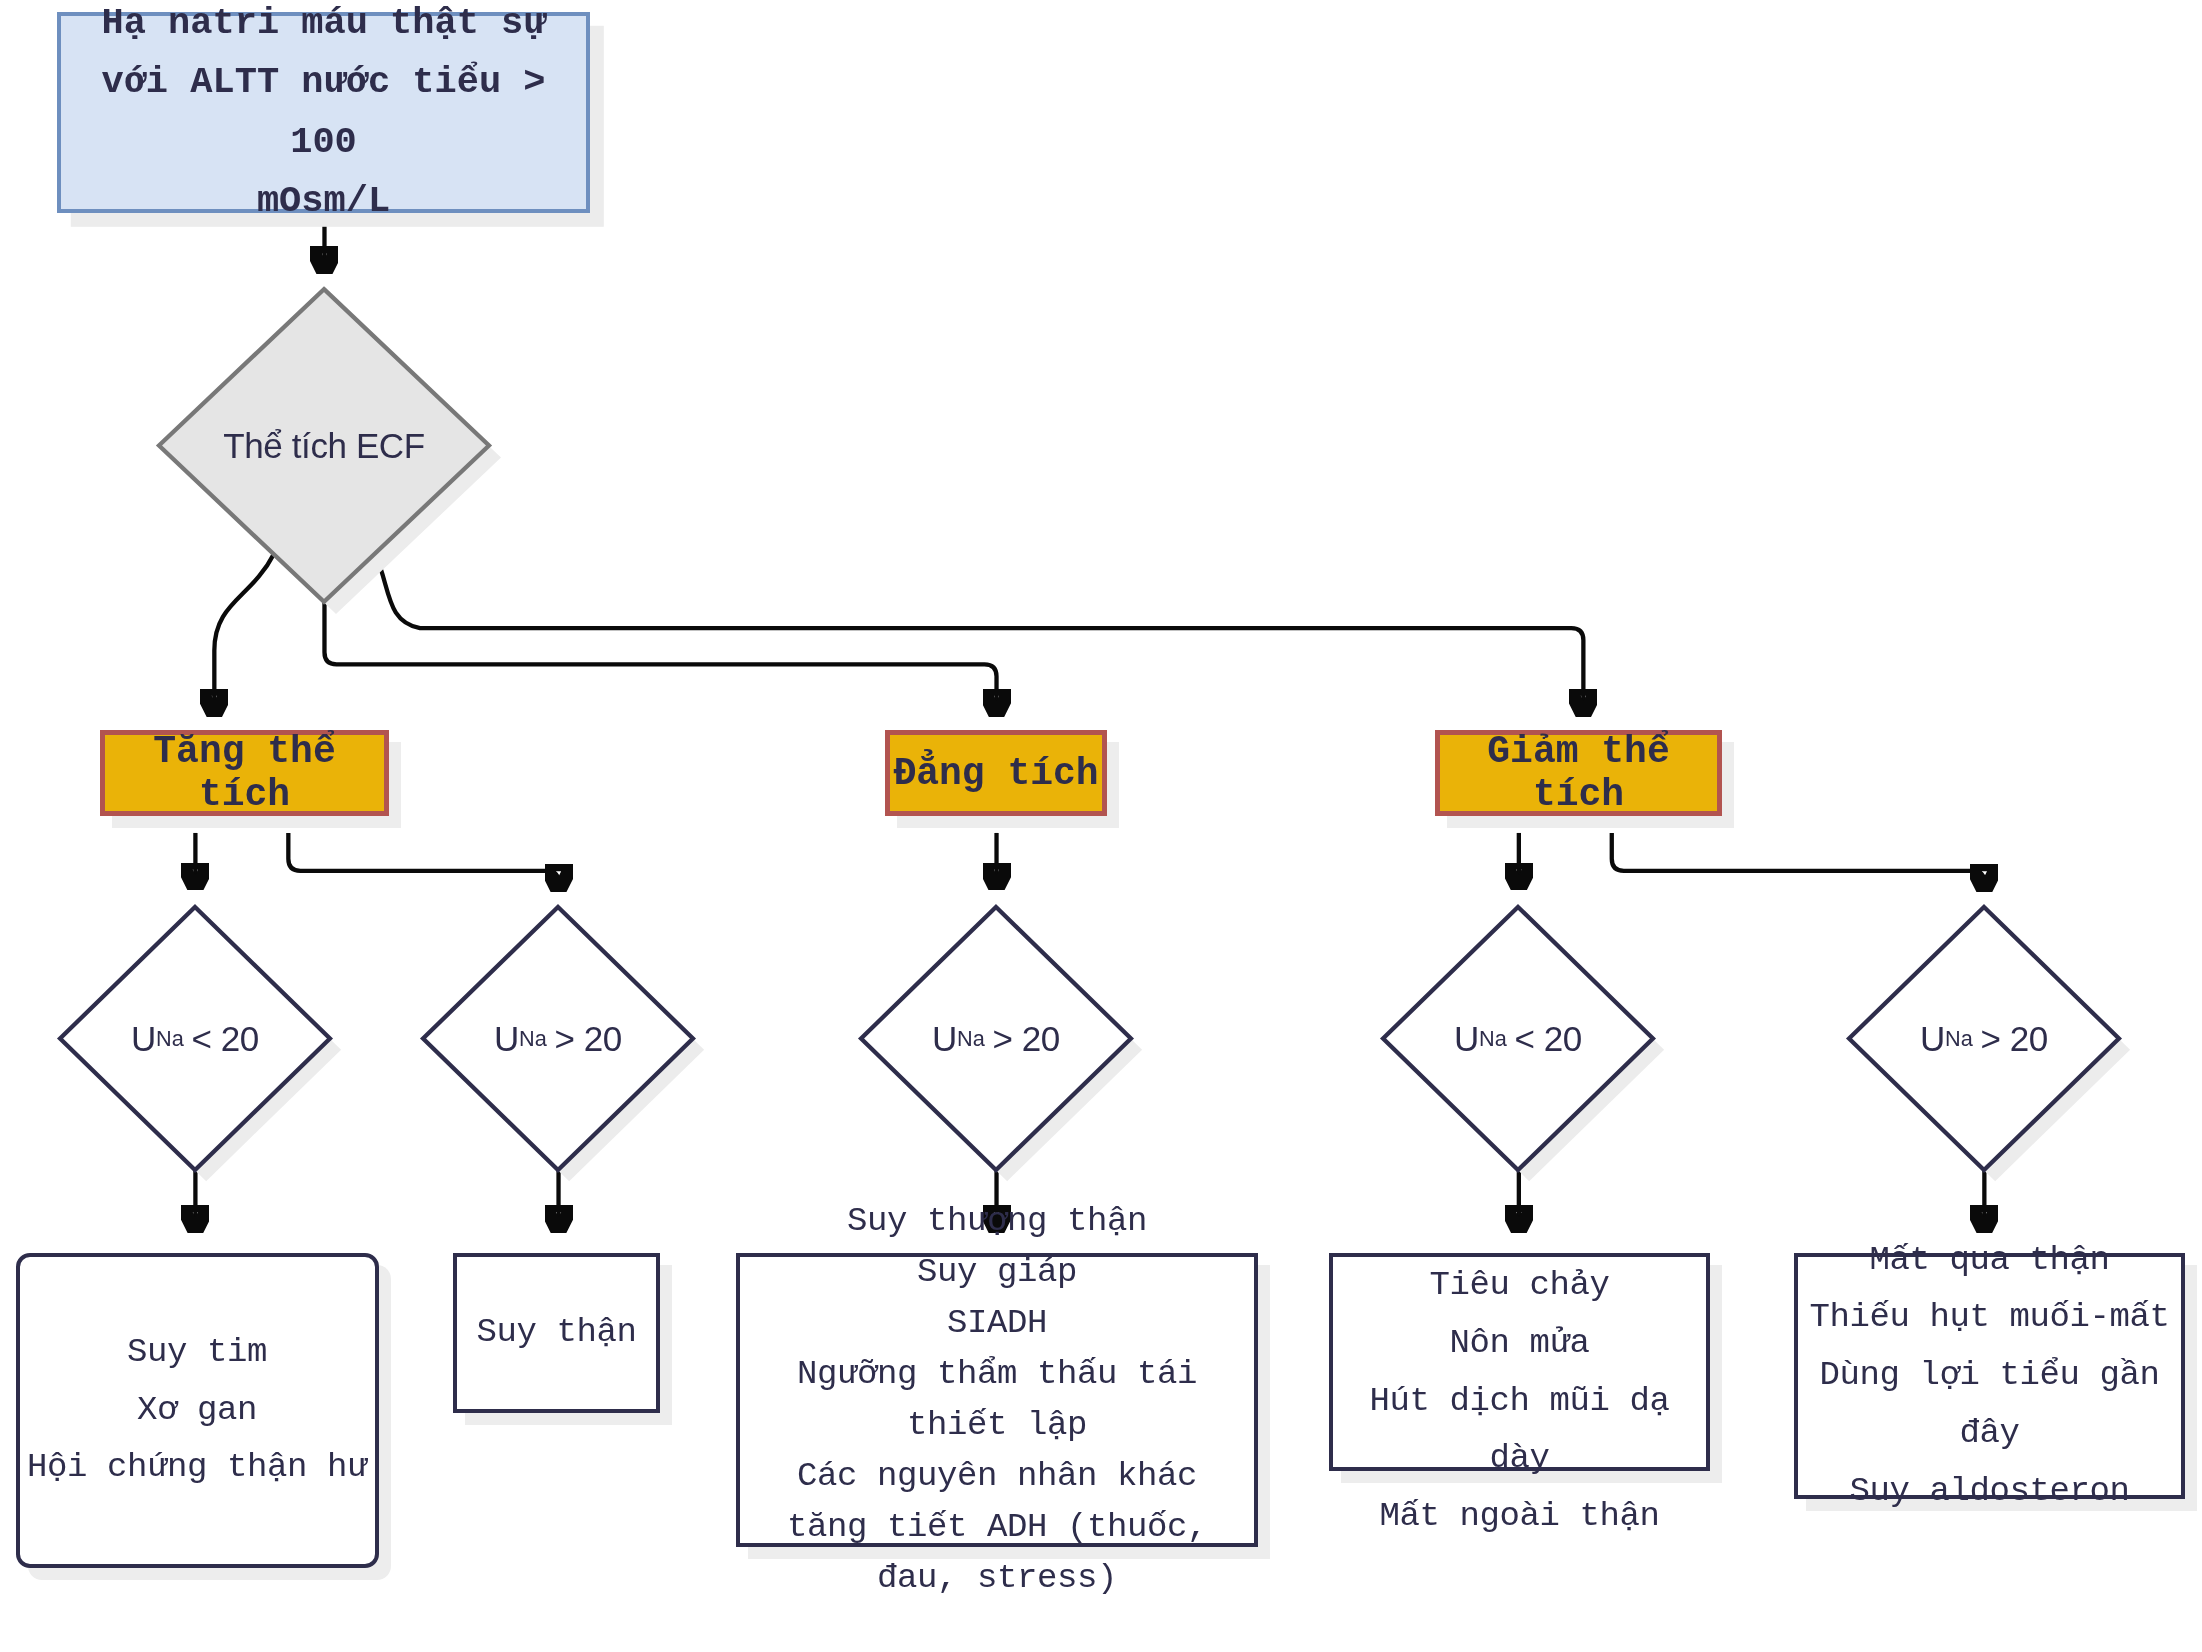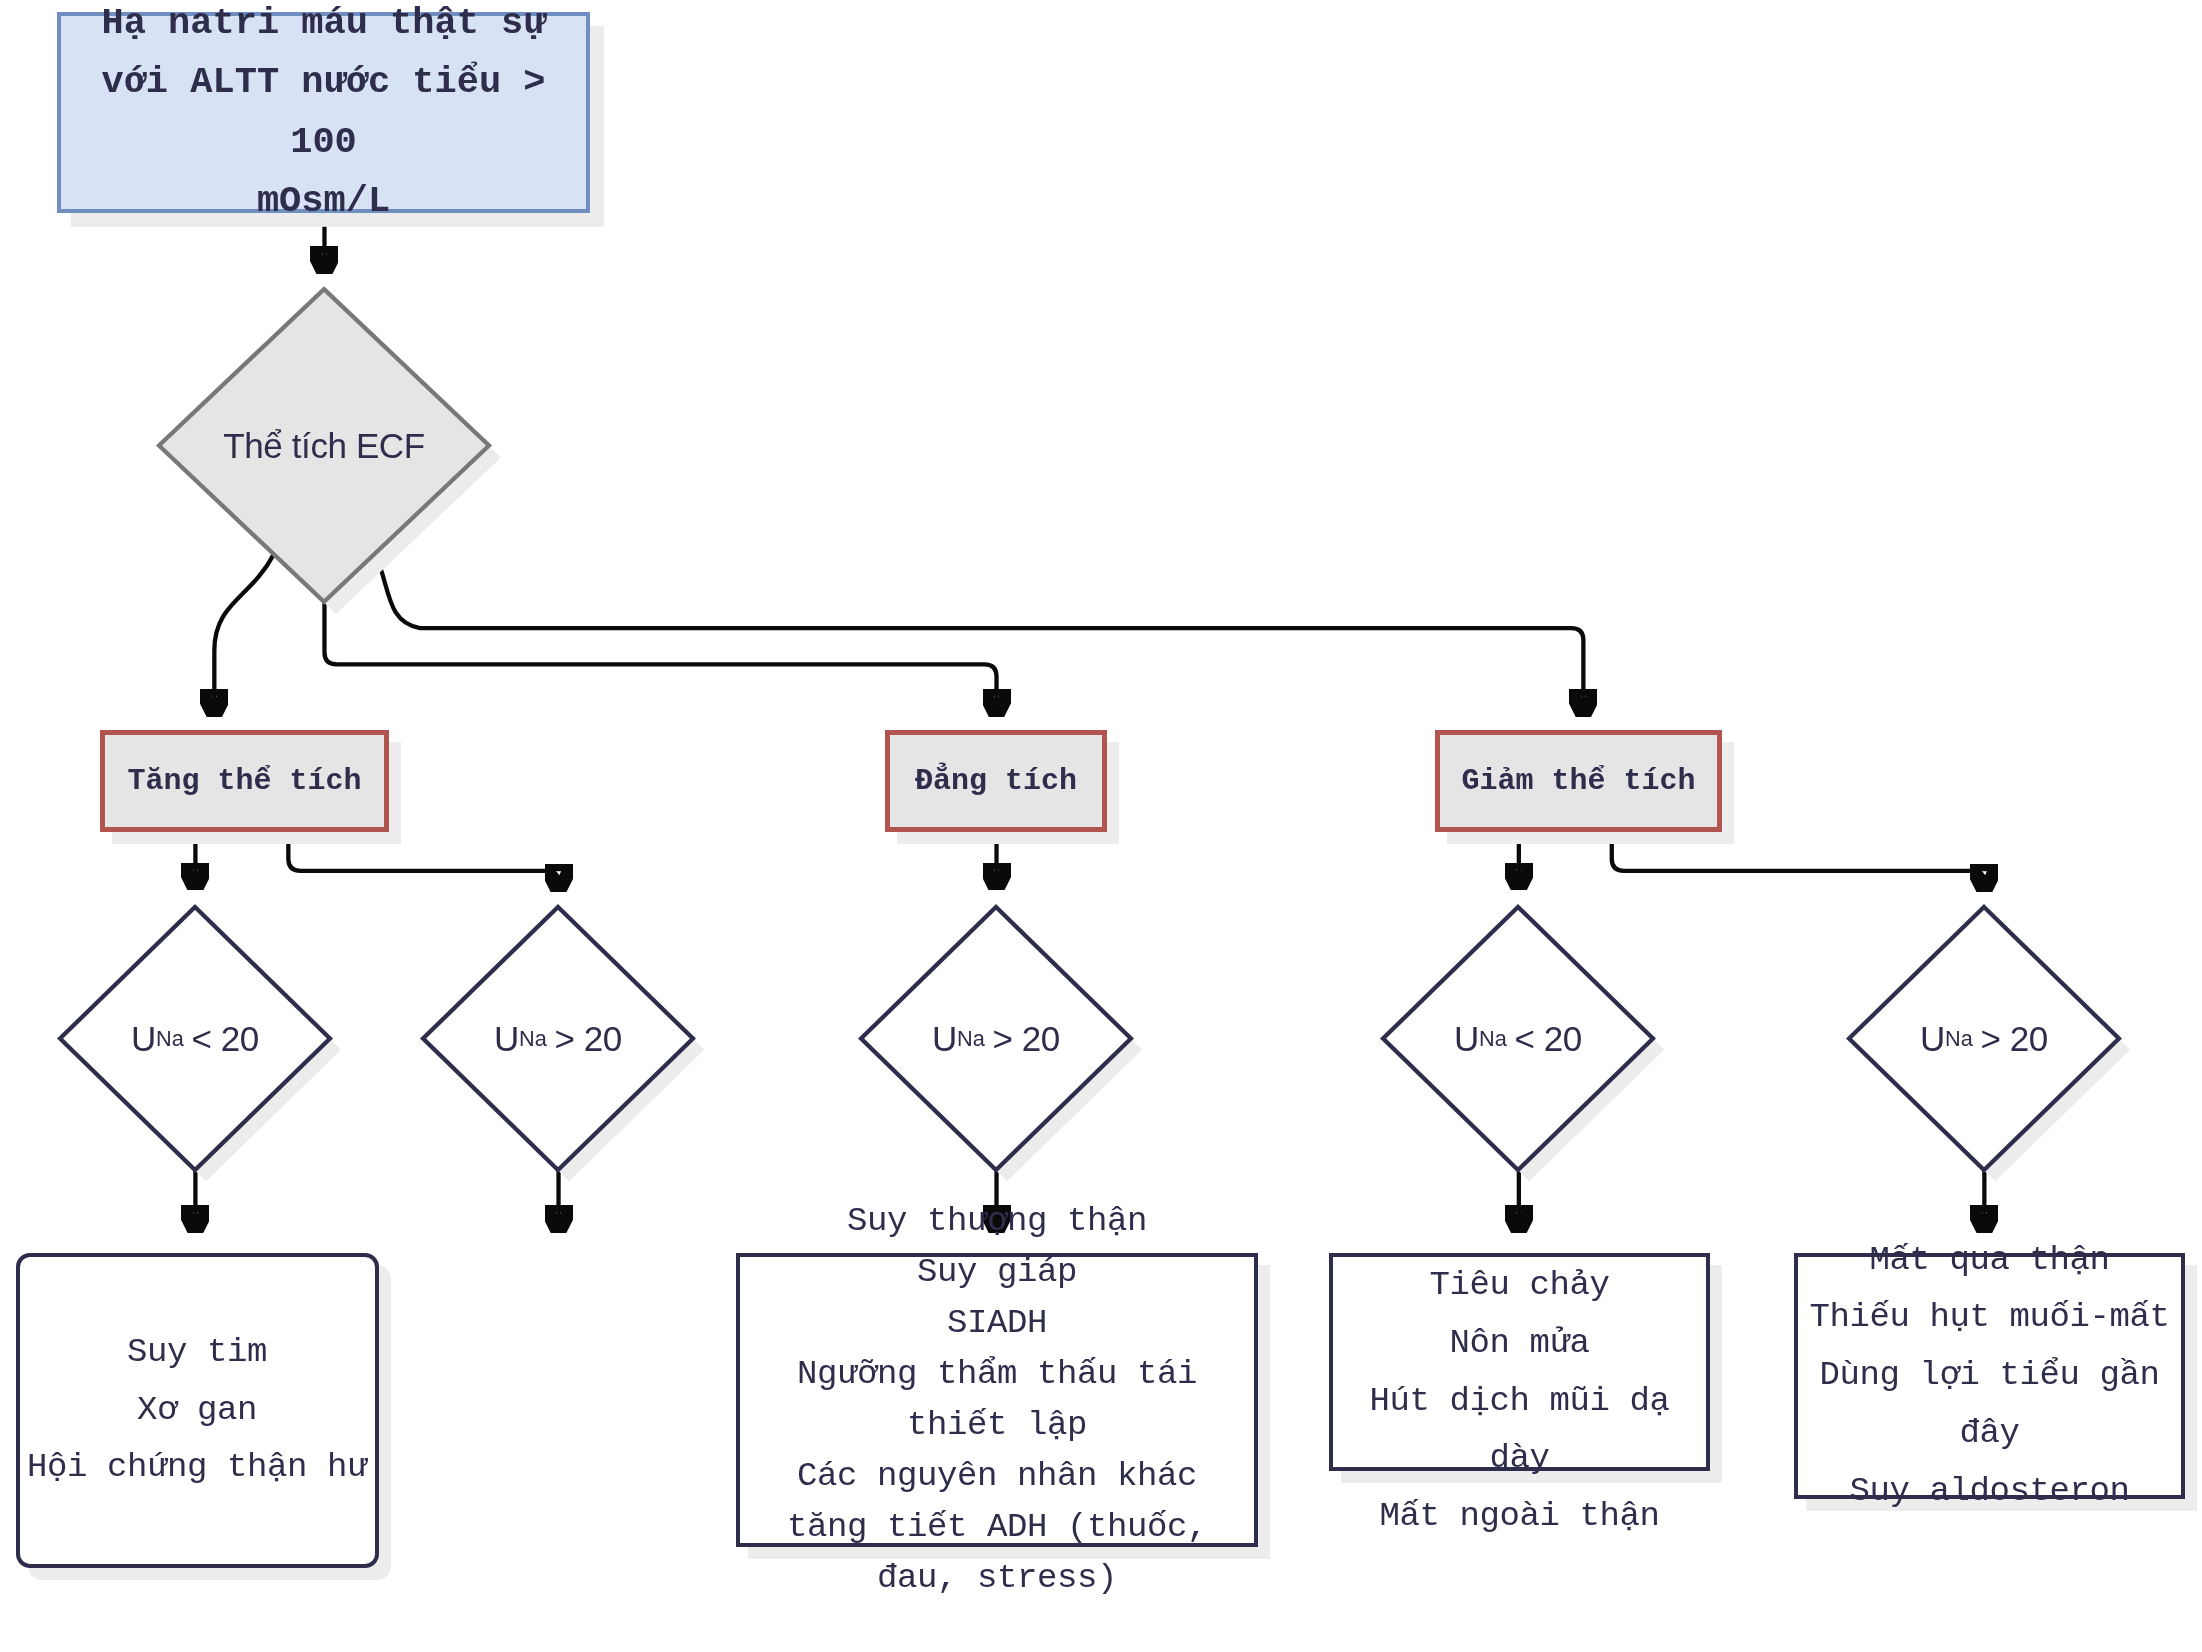--- a/index.html
+++ b/index.html
@@ -14,24 +14,24 @@
           display: flex; flex-direction: column; align-items: center; justify-content: center;
           text-align: center; color: #2e2d4b; font-family: Liberation Mono, monospace; }
 
   
   .root-box { left: 57px; top: 12px; width: 533px; height: 201px;
               background: #d7e3f4; border: 4.3px solid #6e8fbf;
               box-shadow: 13.8px 13.8px 0 #ececec;
               font-weight: bold; font-size: 37px; line-height: 1.6; }
 
   
-  .branch-box { top: 730px; height: 102px;
-                background: #e5e5e5; border: 5.2px solid #b25450;
+  .branch-box { top: 730px; height: 86px;
+                background: #eab308; border: 5.2px solid #b25450;
                 box-shadow: 12px 12px 0 #ededed;
-                font-weight: bold; font-size: 30px; }
+                font-weight: bold; font-size: 38px; }
   .branch-hyper { left: 100px;  width: 289px; }
   .branch-eu    { left: 885px; width: 222px; }
   .branch-hypo  { left: 1435px; width: 287px; }
 
   
   .outcome-box { background: #ffffff; border: 4.3px solid #2e2d4b;
                  box-shadow: 12px 12px 0 #ededed;
                  font-size: 34px; line-height: 1.7; letter-spacing: -0.4px; }
   .outcome-1 { left: 15.5px;   top: 1253px; width: 363px; height: 315px; border-radius: 14px; }
   .outcome-2 { left: 453px;  top: 1253px; width: 207px; height: 160px; }
@@ -169,20 +169,23 @@
         <span class="dpost">&gt; 20</span>
       </div>
   </div>
 
   <div class="node outcome-box outcome-1">
     <div>Suy tim</div>
     <div>Xơ gan</div>
     <div>Hội chứng thận hư</div>
   </div>
 
+  <div class="node outcome-box outcome-2">
+    <div>Suy thận</div>
+  </div>
 
   <div class="node outcome-box outcome-3">
     <div>Suy thượng thận</div>
     <div>Suy giáp</div>
     <div>SIADH</div>
     <div>Ngưỡng thẩm thấu tái thiết lập</div>
     <div>Các nguyên nhân khác tăng tiết ADH (thuốc, đau, stress)</div>
   </div>
 
   <div class="node outcome-box outcome-4">

